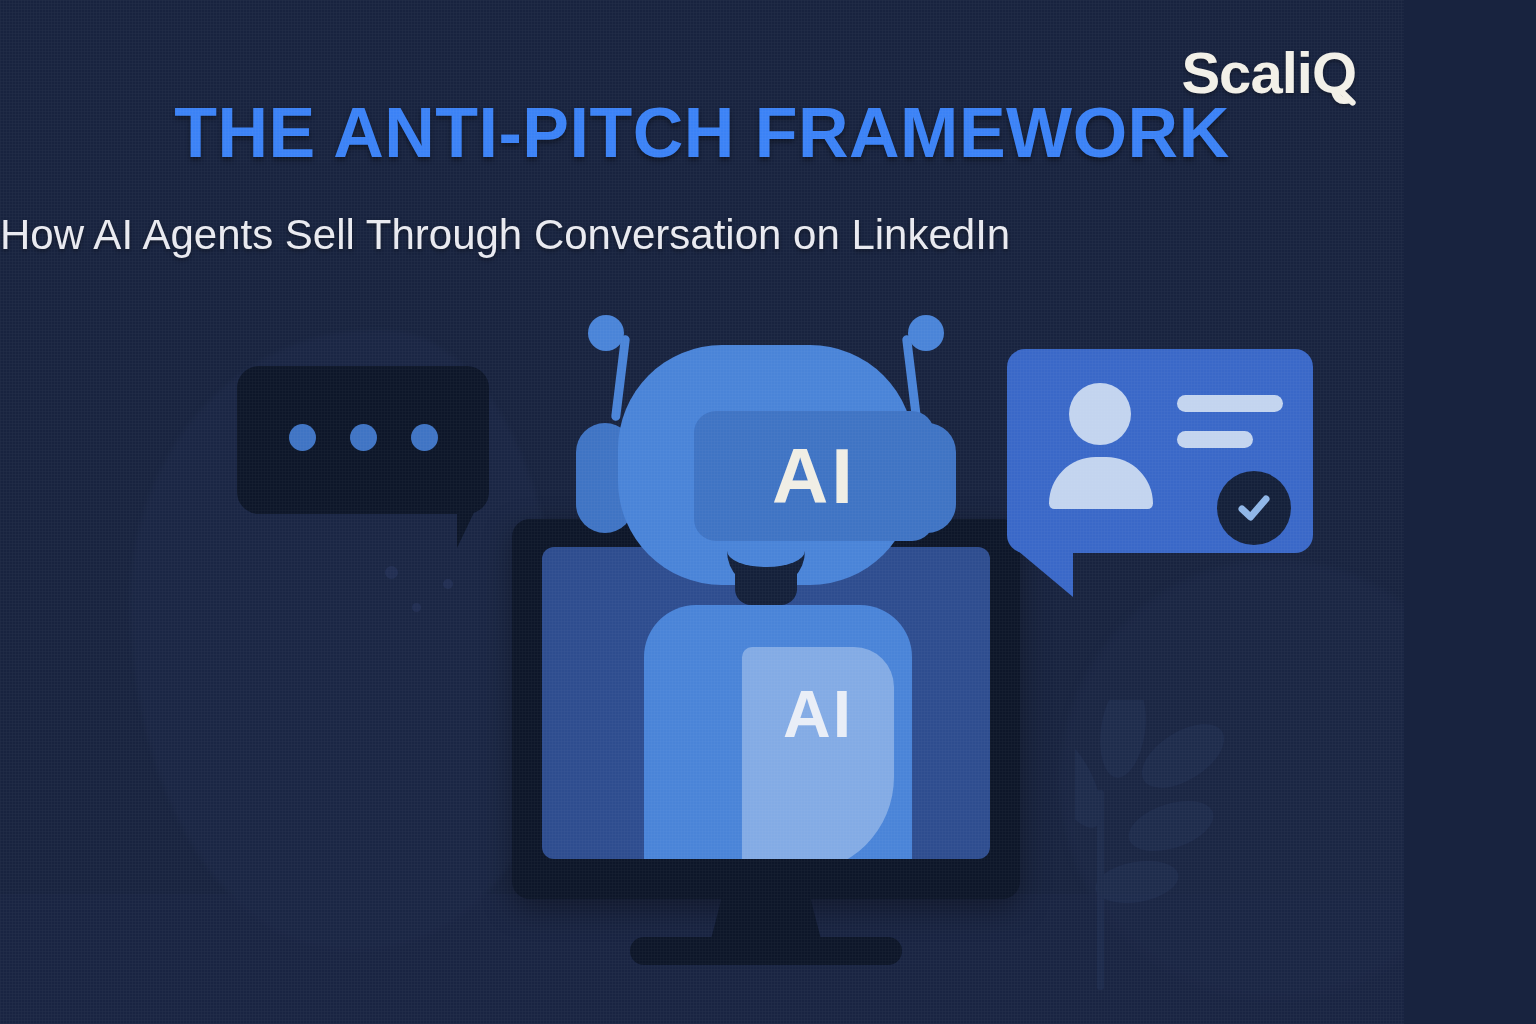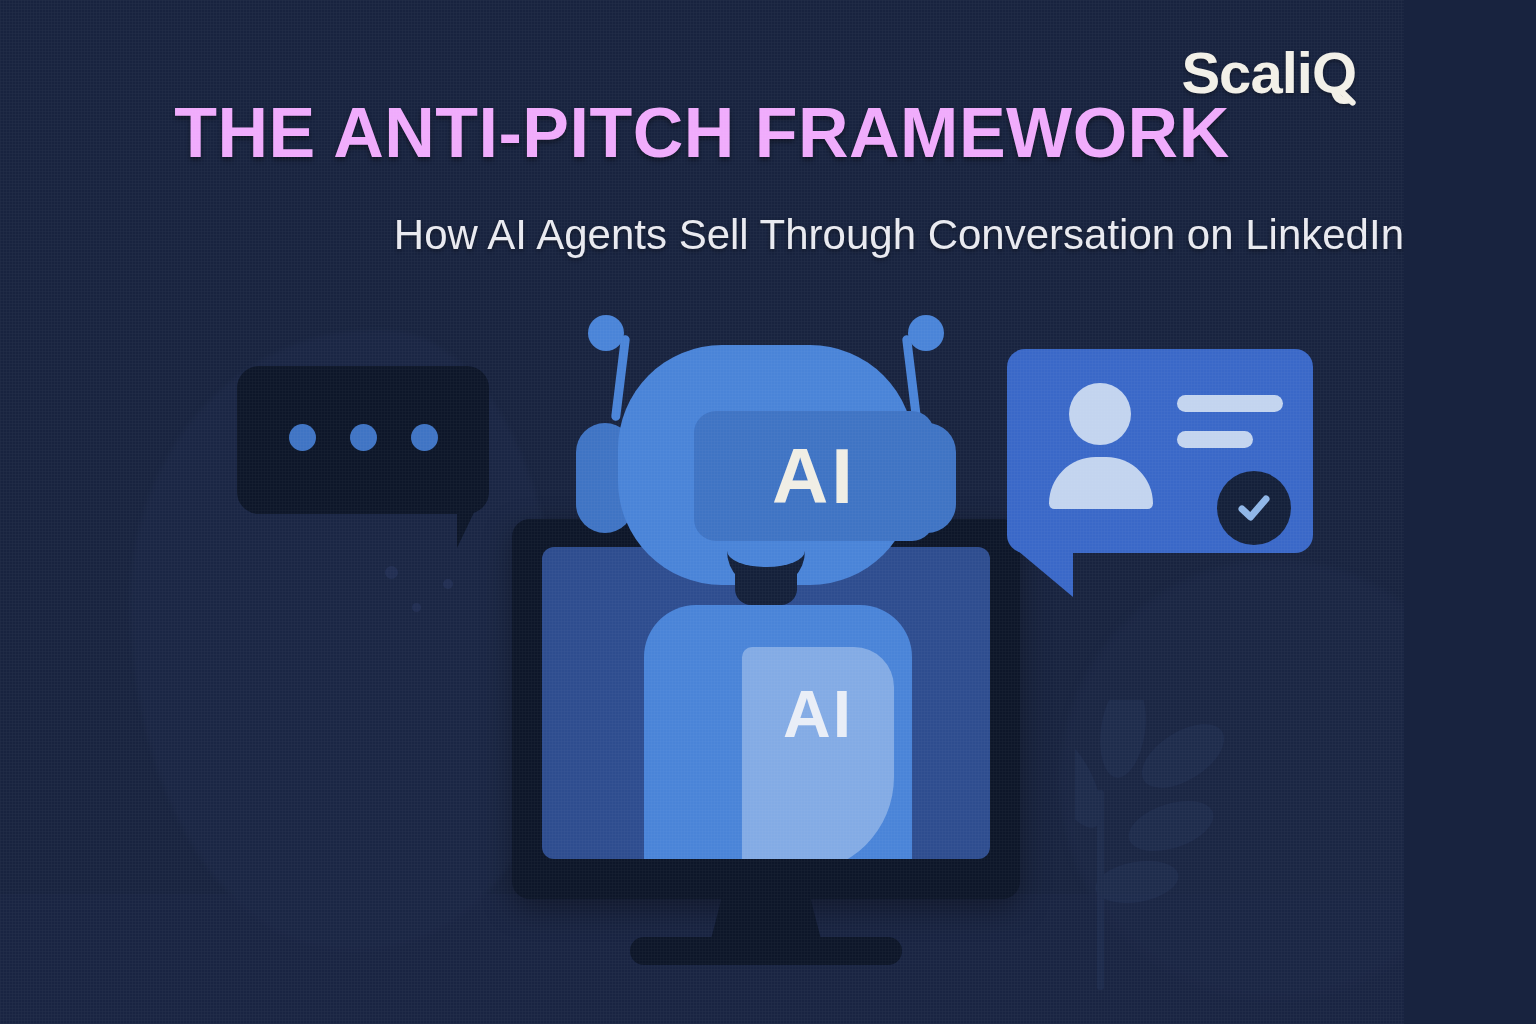--- a/index.html
+++ b/index.html
@@ -39,30 +39,29 @@
     display:flex; align-items:baseline;
   }
   .logo .q-wrap { position:relative; display:inline-block; }
   .logo .q-handle {
     position:absolute; right:-2px; bottom:2px; width:22px; height:6px;
     background:#f2f0e8; transform:rotate(45deg); border-radius:3px;
   }
   .title {
     position:absolute; left:0; right:0; top:98px; text-align:center;
     font-size:70px; font-weight:700; letter-spacing:.5px;
-    color:#f0abfc; z-index:5; line-height:1;
+    color:#3b82f6; z-index:5; line-height:1;
     text-shadow:0 3px 5px rgba(0,0,0,.4);
     white-space:nowrap;
   }
   .subtitle {
-    position:absolute; left:0; right:0; top:212px; text-align:right;
+    position:absolute; left:0; right:0; top:212px; text-align:left;
     font-size:42px; font-weight:400; color:#e9eaf0; z-index:5; line-height:1.1;
     text-shadow:0 2px 4px rgba(0,0,0,.4);
     white-space:nowrap;
-    padding-left:18px;
   }
 
   
   .monitor { position:absolute; left:512px; top:519px; width:508px; height:380px; z-index:2; }
   .monitor-bezel {
     position:absolute; inset:0; background:#0d1629; border-radius:18px;
     box-shadow:0 10px 30px rgba(0,0,0,.35);
   }
   .monitor-screen {
     position:absolute; left:30px; top:28px; right:30px; bottom:40px;

